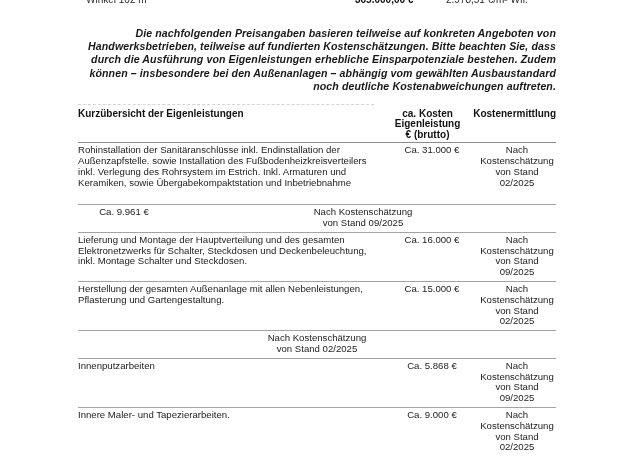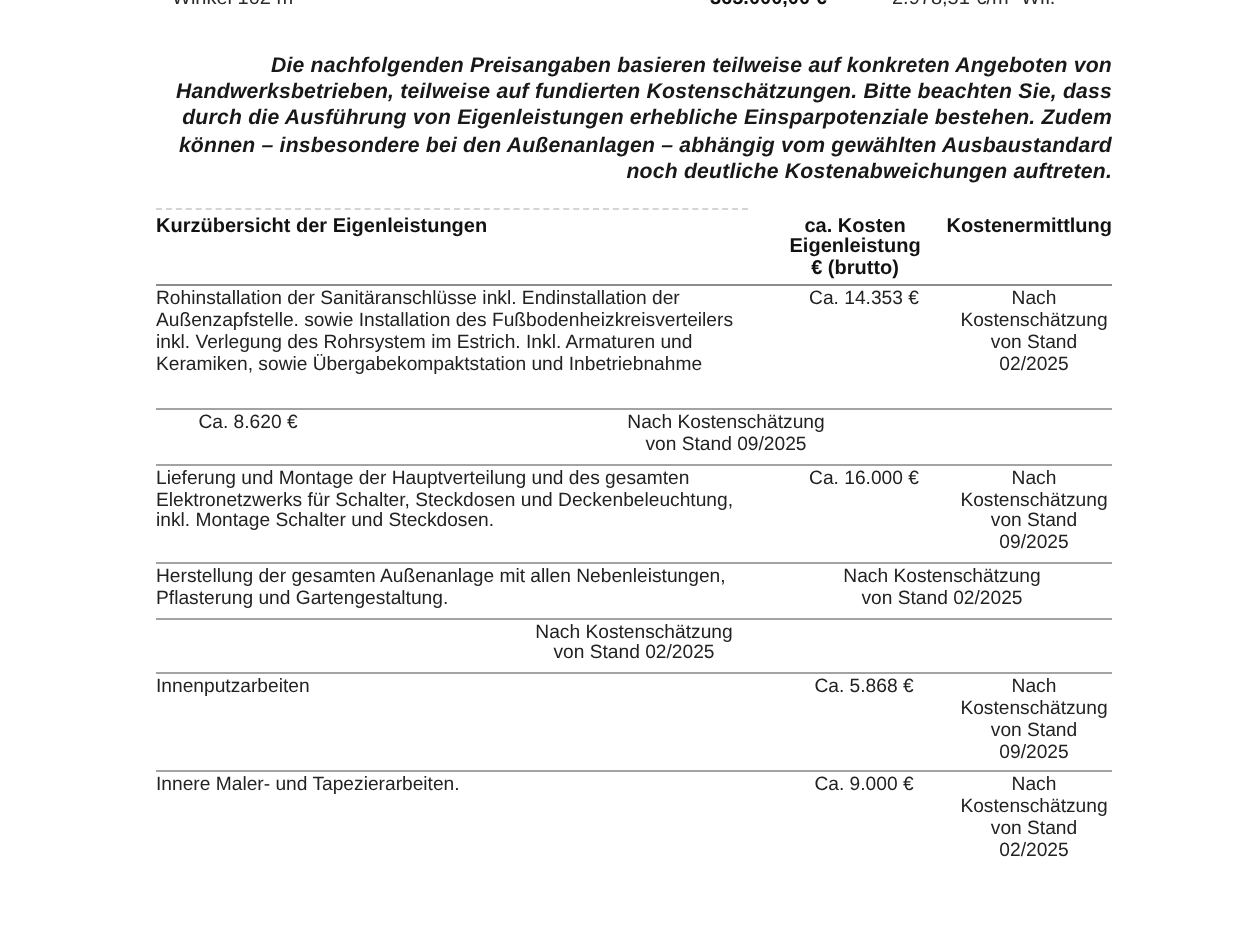--- a/index.html
+++ b/index.html
@@ -109,40 +109,41 @@
     <div class="thead">
       <div class="c1">Kurzübersicht der Eigenleistungen</div>
       <div class="c2">ca. Kosten
 Eigenleistung
 € (brutto)</div>
       <div class="c3">Kostenermittlung</div>
     </div>
     <div class="tbody">
   <div class="trow">
     <div class="c-desc">Rohinstallation der Sanitäranschlüsse inkl. Endinstallation der Außenzapfstelle. sowie Installation des Fußbodenheizkreisverteilers inkl. Verlegung des Rohrsystem im Estrich. Inkl. Armaturen und Keramiken, sowie Übergabekompaktstation und Inbetriebnahme</div>
-    <div class="c-cost">Ca. 14.353 €</div>
+    <div class="c-cost">Ca. 31.000 €</div>
     <div class="c-det">Nach Kostenschätzung
 von Stand 02/2025</div>
   </div>
 
   <div class="trow">
-    <div class="c-cost">Ca. 8.620 €</div>
+    <div class="c-cost">Ca. 9.961 €</div>
     <div class="c-det">Nach Kostenschätzung
 von Stand 09/2025</div>
   </div>
 
   <div class="trow">
     <div class="c-desc">Lieferung und Montage der Hauptverteilung und des gesamten Elektronetzwerks für Schalter, Steckdosen und Deckenbeleuchtung, inkl. Montage Schalter und Steckdosen.</div>
     <div class="c-cost">Ca. 16.000 €</div>
     <div class="c-det">Nach Kostenschätzung
 von Stand 09/2025</div>
   </div>
 
   <div class="trow">
     <div class="c-desc">Herstellung der gesamten Außenanlage mit allen Nebenleistungen, Pflasterung und Gartengestaltung.</div>
+    <div class="c-cost">Ca. 15.000 €</div>
     <div class="c-det">Nach Kostenschätzung
 von Stand 02/2025</div>
   </div>
 
   <div class="trow">
     <div class="c-det">Nach Kostenschätzung
 von Stand 02/2025</div>
   </div>
 
   <div class="trow">

